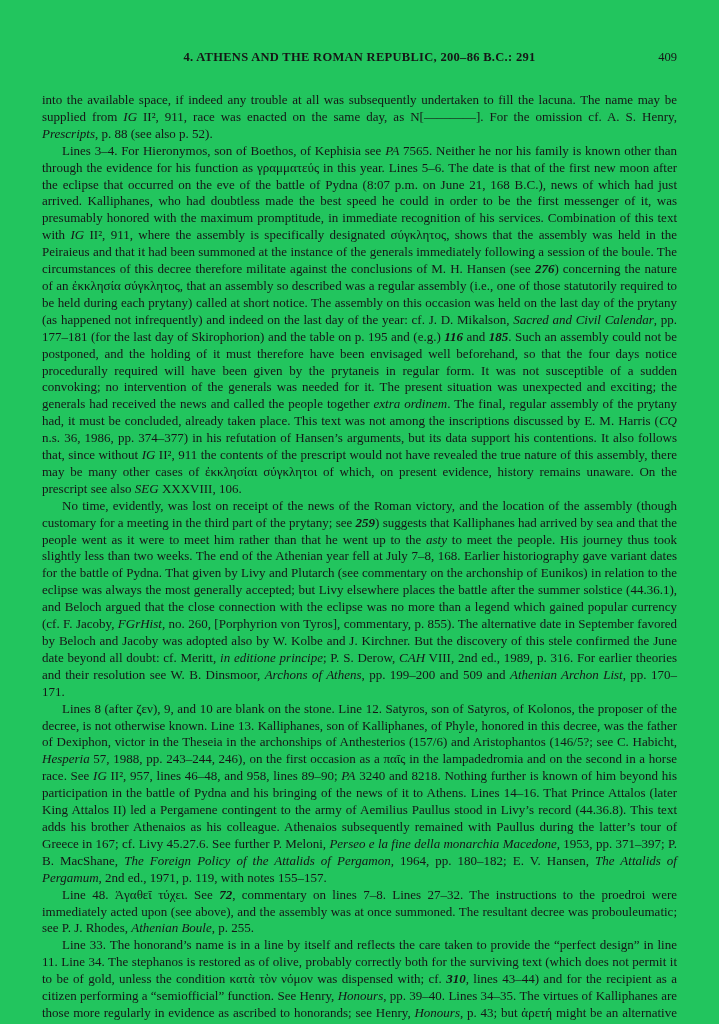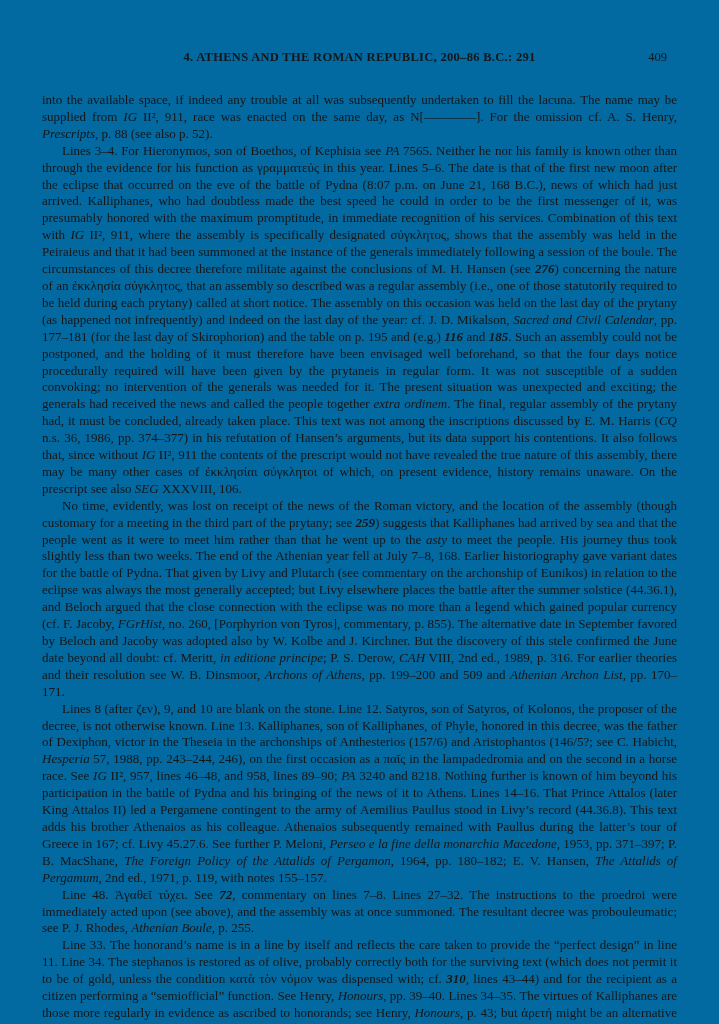--- a/index.html
+++ b/index.html
@@ -1,42 +1,42 @@
 <!DOCTYPE html>
 <html><head>
 <meta charset="utf-8">
 <style>
   html, body { margin: 0; padding: 0; background: #e8e8e4; }
   .page {
     position: relative;
     width: 719px;
     height: 1024px;
     margin: 0 auto;
-    background: #0369a1;
+    background: #22c55e;
     color: #161616;
     font-family: "Liberation Serif", serif;
     box-sizing: border-box;
     padding: 50px 42px 0 42px;
     overflow: hidden;
   }
   .header {
     position: relative;
     height: 18px;
     margin-bottom: 24px;
   }
   .header-title {
     text-align: center;
     font-size: 12.5px;
     font-weight: bold;
     letter-spacing: 0.3px;
     white-space: nowrap;
   }
   .header-page-number {
     position: absolute;
-    right: 10px;
+    right: 0;
     top: 0;
     font-size: 12.5px;
     font-weight: normal;
   }
   .body-text {
     font-size: 13px;
     line-height: 16.9px;
     text-align: justify;
   }
   p.para {

